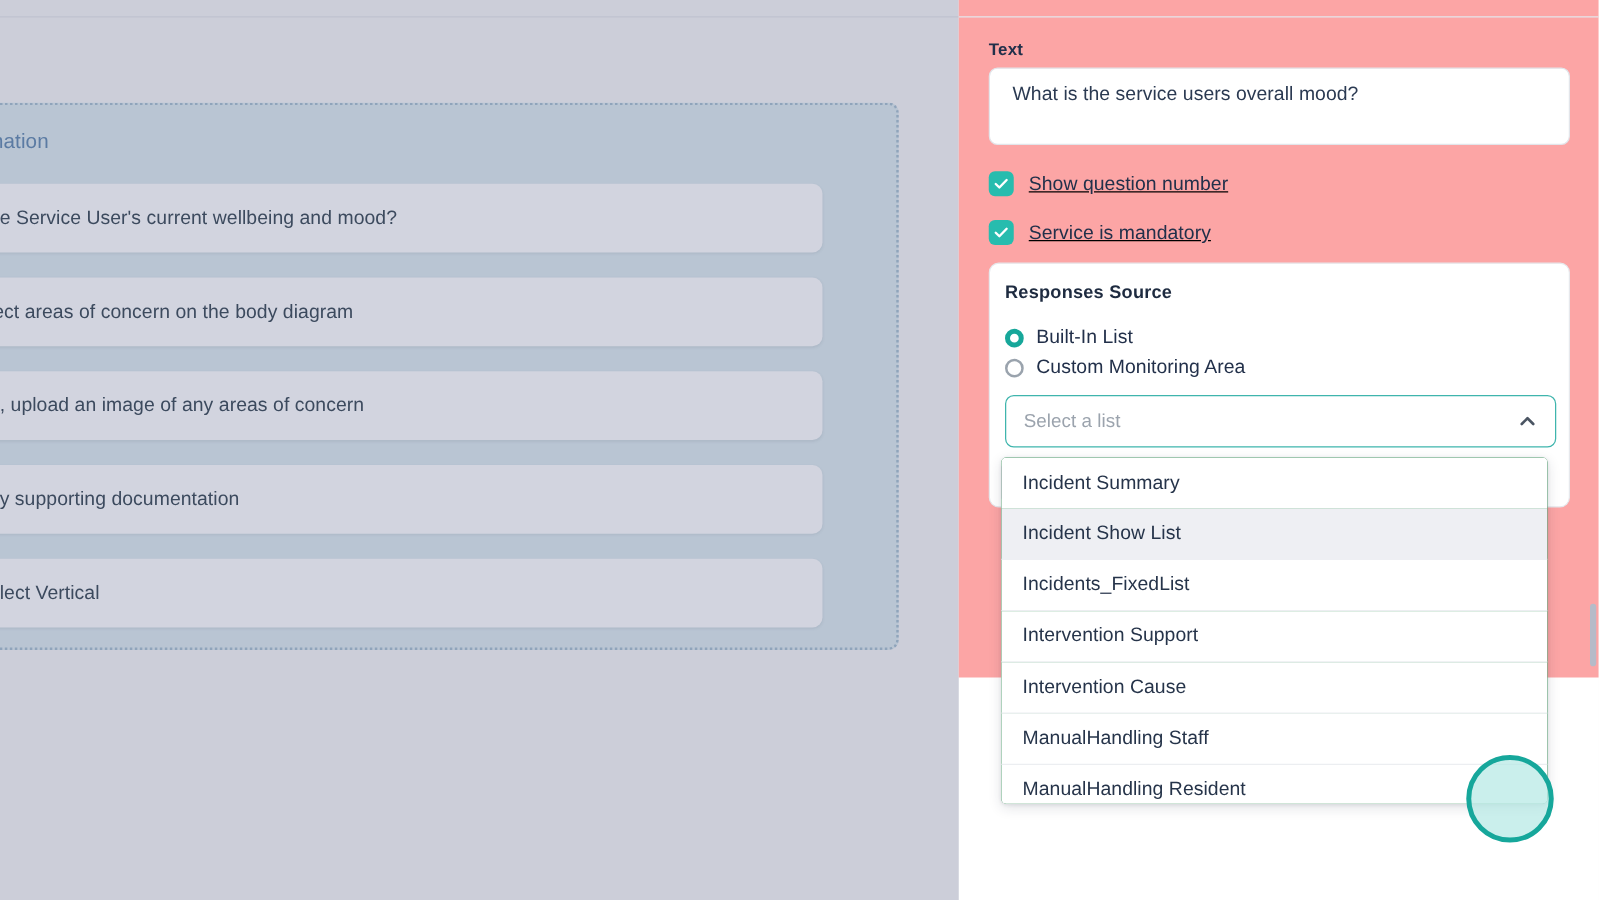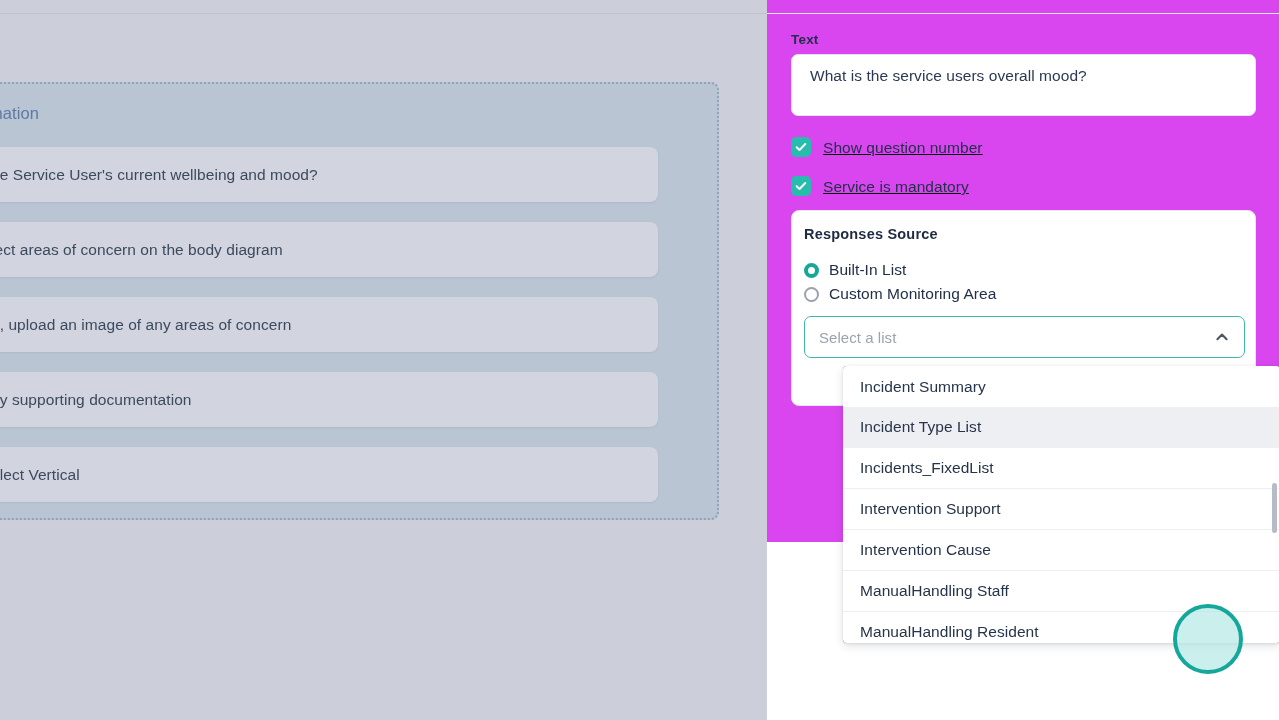--- a/index.html
+++ b/index.html
@@ -64,21 +64,21 @@
     color: #3c4a5e;
     white-space: nowrap;
     letter-spacing: .05px;
   }
 
   
   #right-pane {
     position: absolute;
     left: 767px; top: 0;
     width: 512px; height: 542px;
-    background: #d946ef;
+    background: #fca5a5;
     padding-left: 24px;
   }
   #right-topline {
     position: absolute;
     left: 0; top: 13px;
     width: 512px; height: 1px;
     background: #e4e6eb;
   }
 
   .field-label {
@@ -196,21 +196,20 @@
 
   
   #dropdown {
     position: absolute;
     left: 801px; top: 366px;
     width: 437px; height: 277px;
     background: #15803d;
     border-radius: 4px;
     box-shadow: 0 3px 10px rgba(30,40,60,.13), 0 1px 3px rgba(30,40,60,.10);
     overflow: hidden;
-    margin-left: 42px;
   }
   .dd-item {
     position: relative;
     height: 41px;
     display: flex;
     align-items: center;
     padding-left: 17px;
     font-size: 15.5px;
     color: #26344a;
     letter-spacing: .05px;
@@ -330,21 +329,21 @@
     </div>
   </div>
 
   <div id="dropdown">
     <div id="dd-caret"></div>
 
     <div class="dd-item first">
       <span>Incident Summary</span>
     </div>
     <div class="dd-item hovered">
-      <span>Incident Type List</span>
+      <span>Incident Show List</span>
     </div>
     <div class="dd-item">
       <span>Incidents_FixedList</span>
     </div>
     <div class="dd-item">
       <span>Intervention Support</span>
     </div>
     <div class="dd-item">
       <span>Intervention Cause</span>
     </div>

